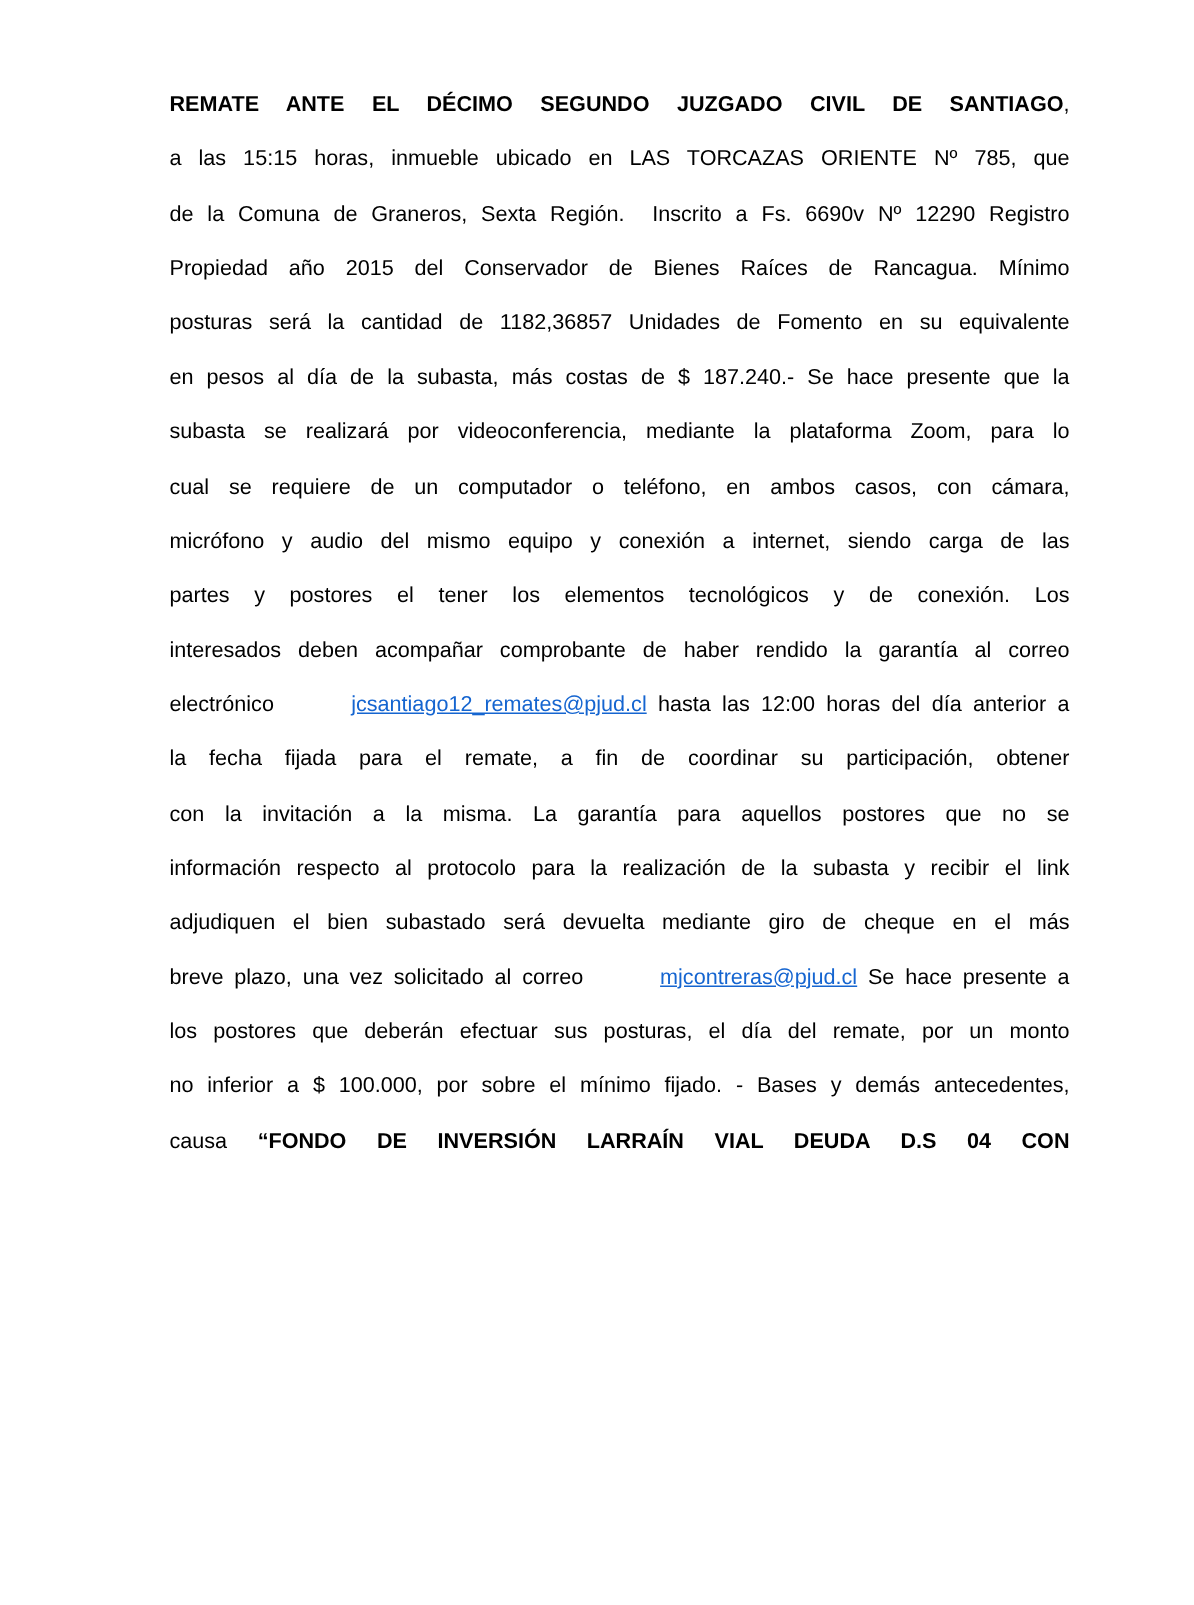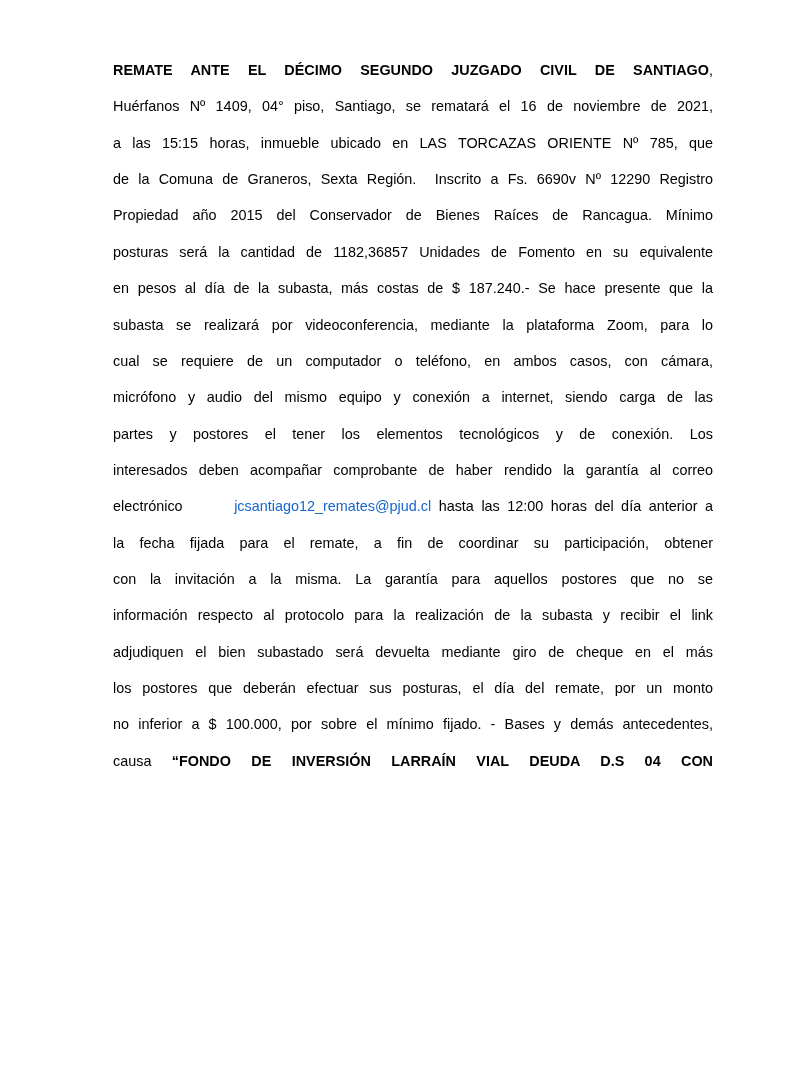--- a/index.html
+++ b/index.html
@@ -28,20 +28,21 @@
     overflow: hidden;
     color: #000000;
   }
   .doc-line.last-line {
     text-align-last: left;
   }
   .seg-bold { font-weight: 700; }
   .seg-regular { font-weight: 400; }
   a.seg-link {
     color: var(--link-color, #1565d0);
+    text-decoration: underline;
     cursor: pointer;
     margin-left: 44px;
   }
   .stamp {
     position: absolute;
     left: 8px;
     top: 1014px;
     font-size: 14.2px;
     line-height: 16px;
     white-space: nowrap;
@@ -63,36 +64,36 @@
     font-family: Liberation Serif, serif;
   }
 </style>
 </head>
 <body>
 
 <div class="page" style="background: rgb(255, 255, 255);">
 
   <div class="doc-body">
       <div class="doc-line"><span class="seg-bold">REMATE ANTE EL DÉCIMO SEGUNDO JUZGADO CIVIL DE SANTIAGO</span><span class="seg-regular">,</span></div>
-      <div class="doc-line"><span class="seg-regular">Huérfanos Nº 1409, 04° piso, Santiago, se rematará el 16 de noviembre de 2021,</span></div>
       <div class="doc-line"><span class="seg-regular">a las 15:15 horas, inmueble ubicado en LAS TORCAZAS ORIENTE Nº 785, que</span></div>
       <div class="doc-line"><span class="seg-regular">de la Comuna de Graneros, Sexta Región.&nbsp; Inscrito a Fs. 6690v Nº 12290 Registro</span></div>
       <div class="doc-line"><span class="seg-regular">Propiedad año 2015 del Conservador de Bienes Raíces de Rancagua. Mínimo</span></div>
       <div class="doc-line"><span class="seg-regular">posturas será la cantidad de 1182,36857 Unidades de Fomento en su equivalente</span></div>
       <div class="doc-line"><span class="seg-regular">en pesos al día de la subasta, más costas de $ 187.240.- Se hace presente que la</span></div>
       <div class="doc-line"><span class="seg-regular">subasta se realizará por videoconferencia, mediante la plataforma Zoom, para lo</span></div>
       <div class="doc-line"><span class="seg-regular">cual se requiere de un computador o teléfono, en ambos casos, con cámara,</span></div>
       <div class="doc-line"><span class="seg-regular">micrófono y audio del mismo equipo y conexión a internet, siendo carga de las</span></div>
       <div class="doc-line"><span class="seg-regular">partes y postores el tener los elementos tecnológicos y de conexión. Los</span></div>
       <div class="doc-line"><span class="seg-regular">interesados deben acompañar comprobante de haber rendido la garantía al correo</span></div>
       <div class="doc-line"><span class="seg-regular">electrónico </span><a class="seg-link">jcsantiago12_remates@pjud.cl</a><span class="seg-regular"> hasta las 12:00 horas del día anterior a</span></div>
       <div class="doc-line"><span class="seg-regular">la fecha fijada para el remate, a fin de coordinar su participación, obtener</span></div>
       <div class="doc-line"><span class="seg-regular">con la invitación a la misma. La garantía para aquellos postores que no se</span></div>
       <div class="doc-line"><span class="seg-regular">información respecto al protocolo para la realización de la subasta y recibir el link</span></div>
       <div class="doc-line"><span class="seg-regular">adjudiquen el bien subastado será devuelta mediante giro de cheque en el más</span></div>
+      <div class="doc-line"><span class="seg-regular">breve plazo, una vez solicitado al correo </span><a class="seg-link">mjcontreras@pjud.cl</a><span class="seg-regular"> Se hace presente a</span></div>
       <div class="doc-line"><span class="seg-regular">los postores que deberán efectuar sus posturas, el día del remate, por un monto</span></div>
       <div class="doc-line"><span class="seg-regular">no inferior a $ 100.000, por sobre el mínimo fijado. - Bases y demás antecedentes,</span></div>
       <div class="doc-line"><span class="seg-regular">causa </span><span class="seg-bold">“FONDO DE INVERSIÓN LARRAÍN VIAL DEUDA D.S 04 CON</span></div>
     </div>
 
   <div class="stamp">
     <div>MARIA JOSE CONTRERAS MORALES</div>
     <div>Fecha: 08/10/2021 14:36:07</div>
   </div>
 

